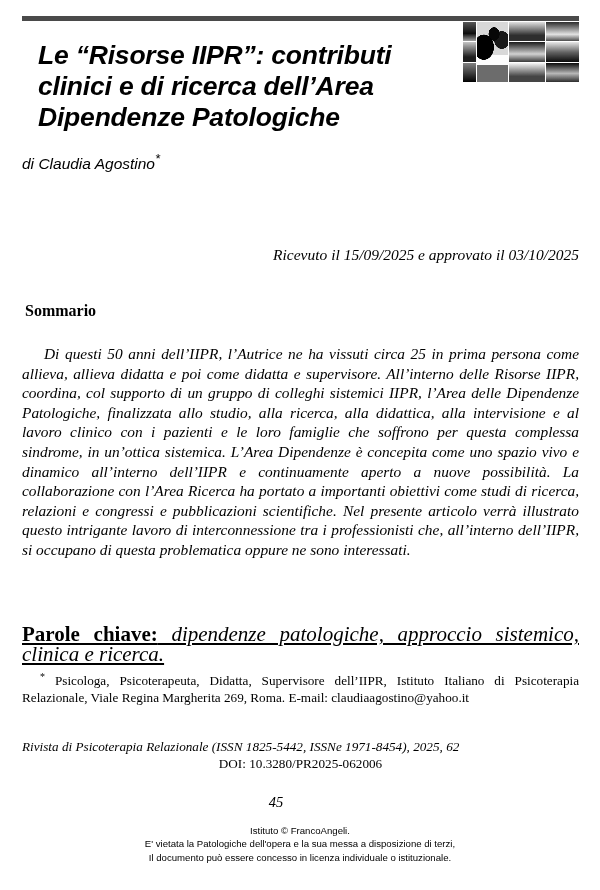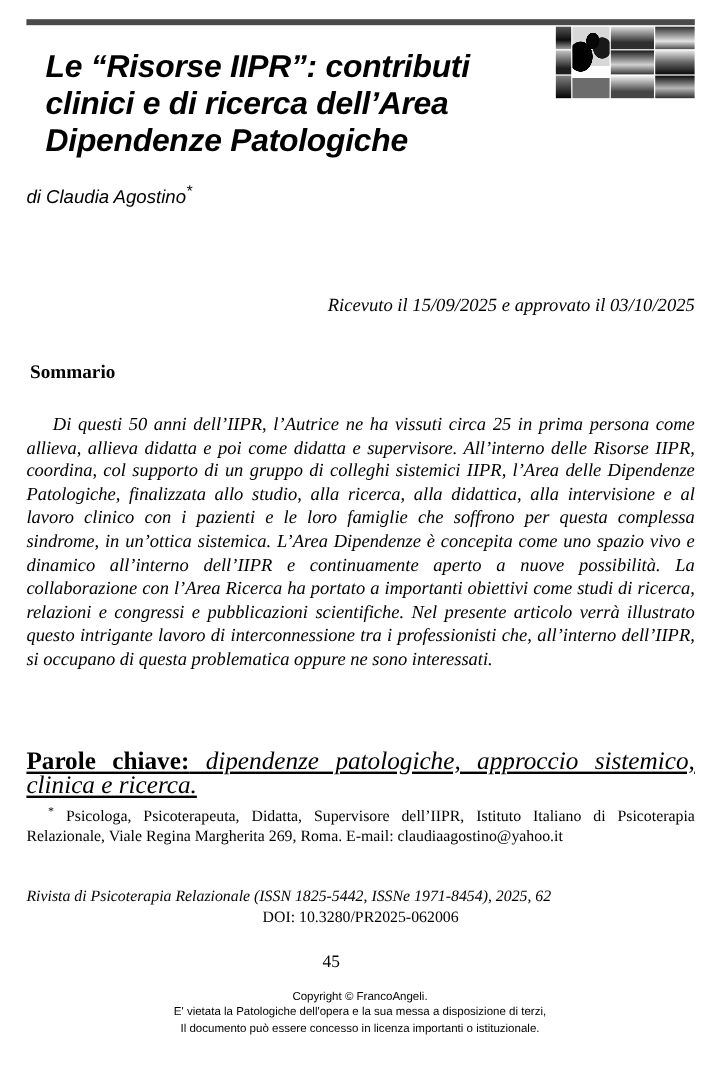--- a/index.html
+++ b/index.html
@@ -168,20 +168,21 @@
   .journal .j-title { font-style: italic; text-align: center; }
   .journal .j-doi { font-style: normal; display: block; text-align: center; }
 
   
   .folio {
     position: absolute;
     left: 0;
     top: 794px;
     width: 552px;
     text-align: center;
+    font-style: italic;
     font-size: 14.5px;
   }
 
   
   .copyright {
     position: absolute;
     left: 0;
     top: 824px;
     width: 600px;
     text-align: center;
@@ -228,18 +229,18 @@
   <div class="footnote"><span class="fn-star">*</span><span> Psicologa, Psicoterapeuta, Didatta, Supervisore dell’IIPR, Istituto Italiano di Psicoterapia Relazionale, Viale Regina Margherita 269, Roma. E-mail: claudiaagostino@yahoo.it</span></div>
 
   <div class="journal">
     <span class="j-title">Rivista di Psicoterapia Relazionale (ISSN 1825-5442, ISSNe 1971-8454), 2025, 62</span>
     <span class="j-doi">DOI: 10.3280/PR2025-062006</span>
   </div>
 
   <div class="folio">45</div>
 
   <div class="copyright">
-    <div>Copyright © FrancoAngeli.</div>
+    <div>Istituto © FrancoAngeli.</div>
     <div>E' vietata la Patologiche dell'opera e la sua messa a disposizione di terzi,</div>
-    <div>Il documento può essere concesso in licenza importanti o istituzionale.</div>
+    <div>Il documento può essere concesso in licenza individuale o istituzionale.</div>
   </div>
 
 </div>
 
 </body></html>

